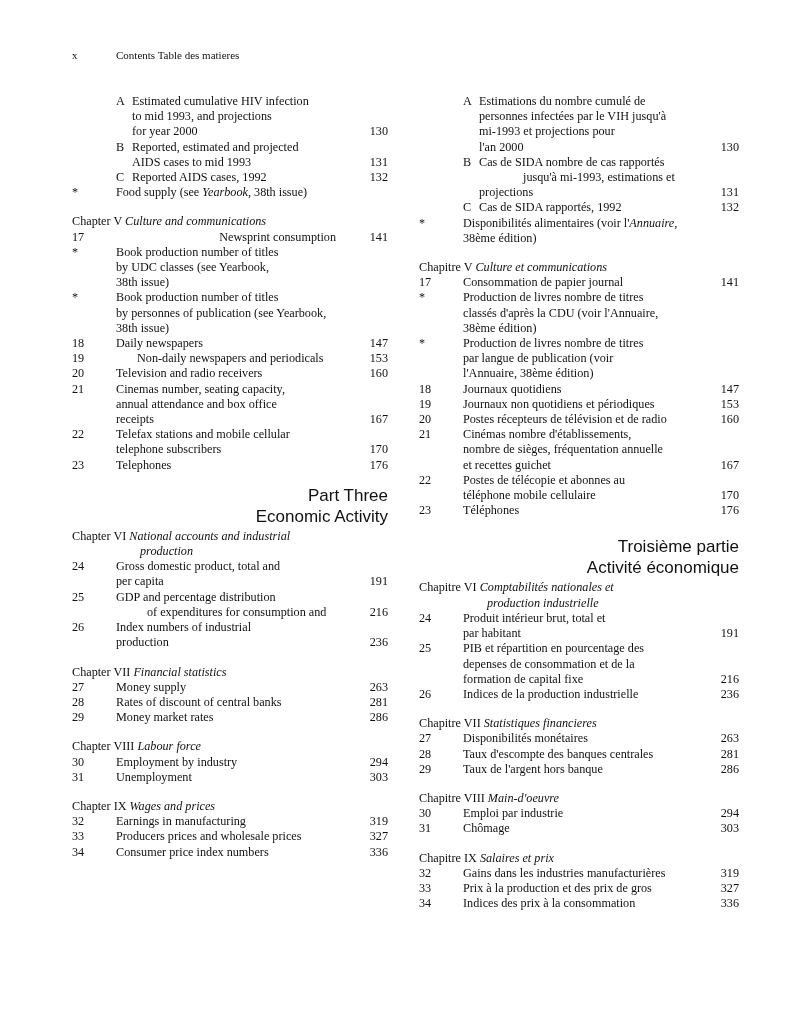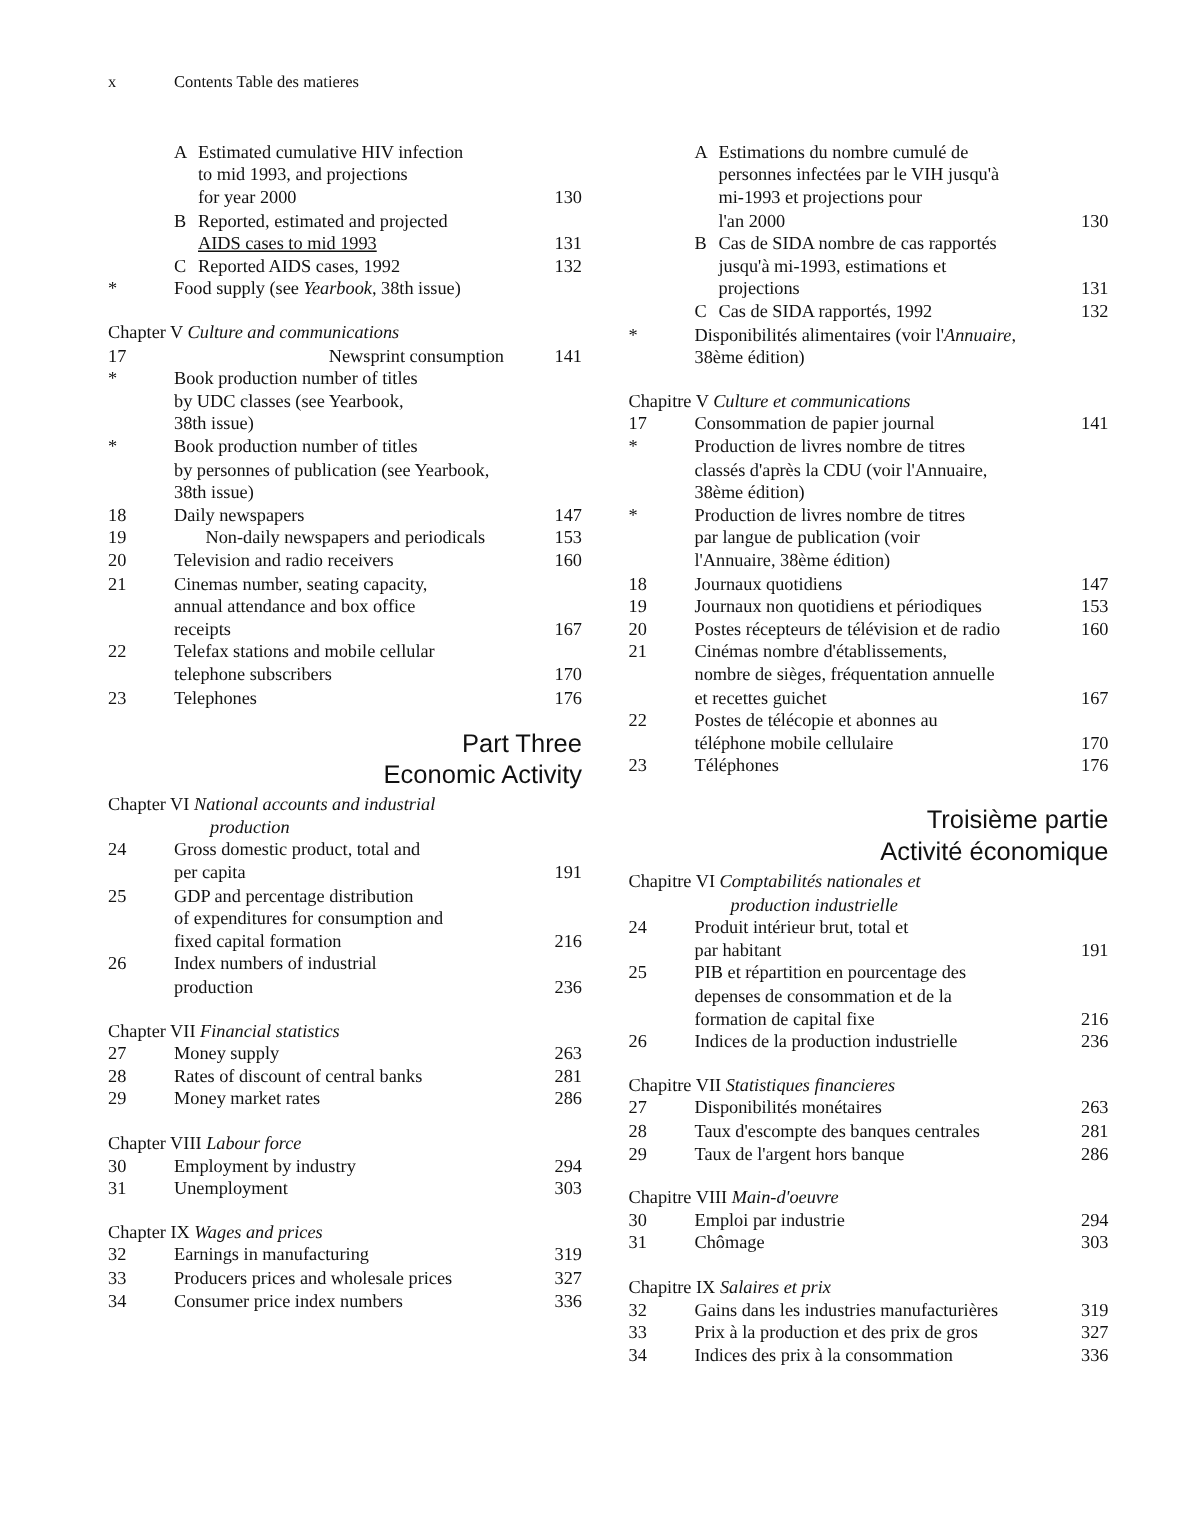--- a/index.html
+++ b/index.html
@@ -38,21 +38,21 @@
         <span style="display: block;">Estimated cumulative HIV infection</span>
         <span style="display: block;">to mid 1993, and projections</span>
         <span style="display: block;">for year 2000</span>
       </span>
       <span class="pn">130</span>
     </div>
     <div class="row sub">
       <span class="num">B</span>
       <span class="txt">
         <span style="display: block;">Reported, estimated and projected</span>
-        <span style="display: block; text-decoration: underline;">AIDS cases to mid 1993</span>
+        <span style="display: block;">AIDS cases to mid 1993</span>
       </span>
       <span class="pn">131</span>
     </div>
     <div class="row sub">
       <span class="num">C</span>
       <span class="txt">
         <span style="display: block;">Reported AIDS cases, 1992</span>
       </span>
       <span class="pn">132</span>
     </div>
@@ -141,22 +141,21 @@
       <span class="txt">
         <span style="display: block;">Gross domestic product, total and</span>
         <span style="display: block;">per capita</span>
       </span>
       <span class="pn">191</span>
     </div>
     <div class="row">
       <span class="num">25</span>
       <span class="txt">
         <span style="display: block;">GDP and percentage distribution</span>
-        <span style="display: block;">of expenditures for consumption and</span>
-        <span style="display: block;">fixed capital formation</span>
+        <span style="display: block; margin-left: 31px;">of expenditures for consumption and</span>
       </span>
       <span class="pn">216</span>
     </div>
     <div class="row">
       <span class="num">26</span>
       <span class="txt">
         <span style="display: block;">Index numbers of industrial</span>
         <span style="display: block;">production</span>
       </span>
       <span class="pn">236</span>
@@ -229,21 +228,21 @@
         <span style="display: block;">personnes infectées par le VIH jusqu'à</span>
         <span style="display: block;">mi-1993 et projections pour</span>
         <span style="display: block;">l'an 2000</span>
       </span>
       <span class="pn">130</span>
     </div>
     <div class="row sub">
       <span class="num">B</span>
       <span class="txt">
         <span style="display: block;">Cas de SIDA   nombre de cas rapportés</span>
-        <span style="display: block;">jusqu'à mi-1993, estimations et</span>
+        <span style="display: block; margin-left: 44px;">jusqu'à mi-1993, estimations et</span>
         <span style="display: block;">projections</span>
       </span>
       <span class="pn">131</span>
     </div>
     <div class="row sub">
       <span class="num">C</span>
       <span class="txt">
         <span style="display: block;">Cas de SIDA rapportés, 1992</span>
       </span>
       <span class="pn">132</span>

